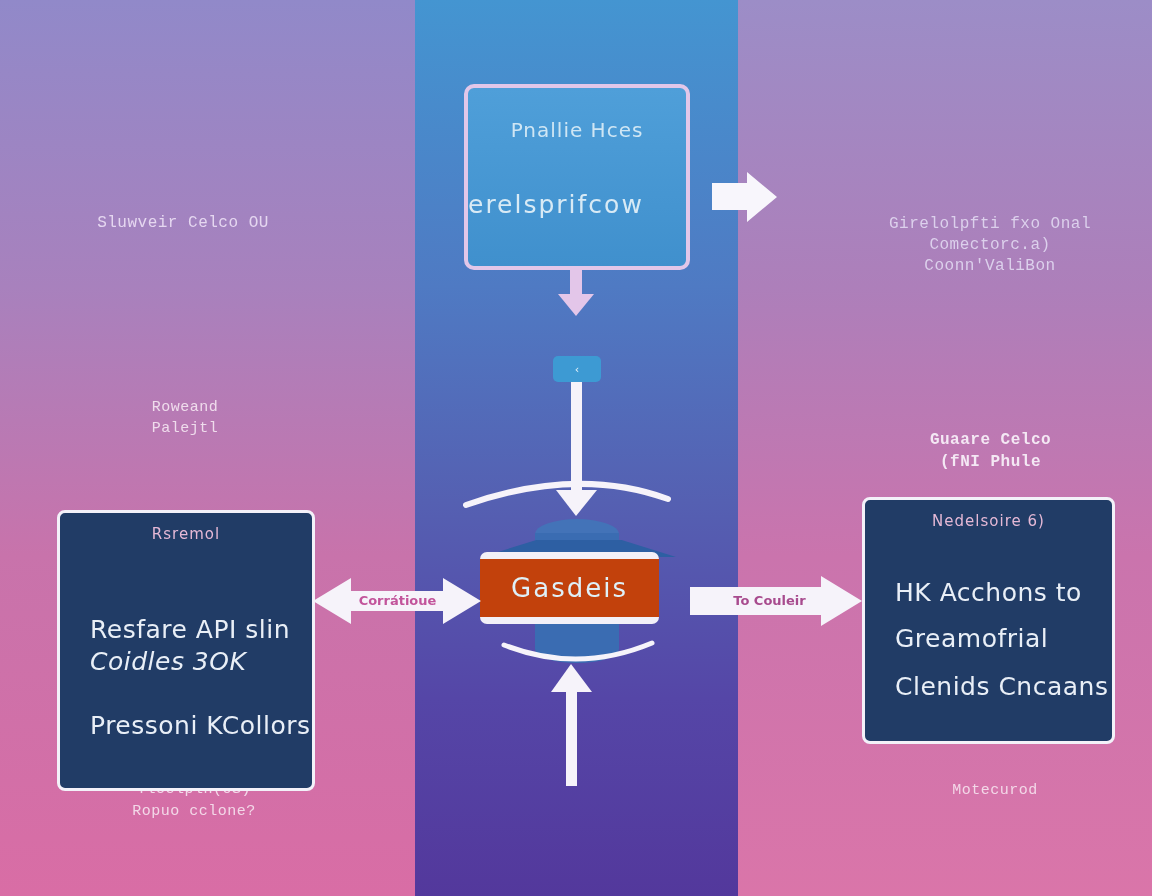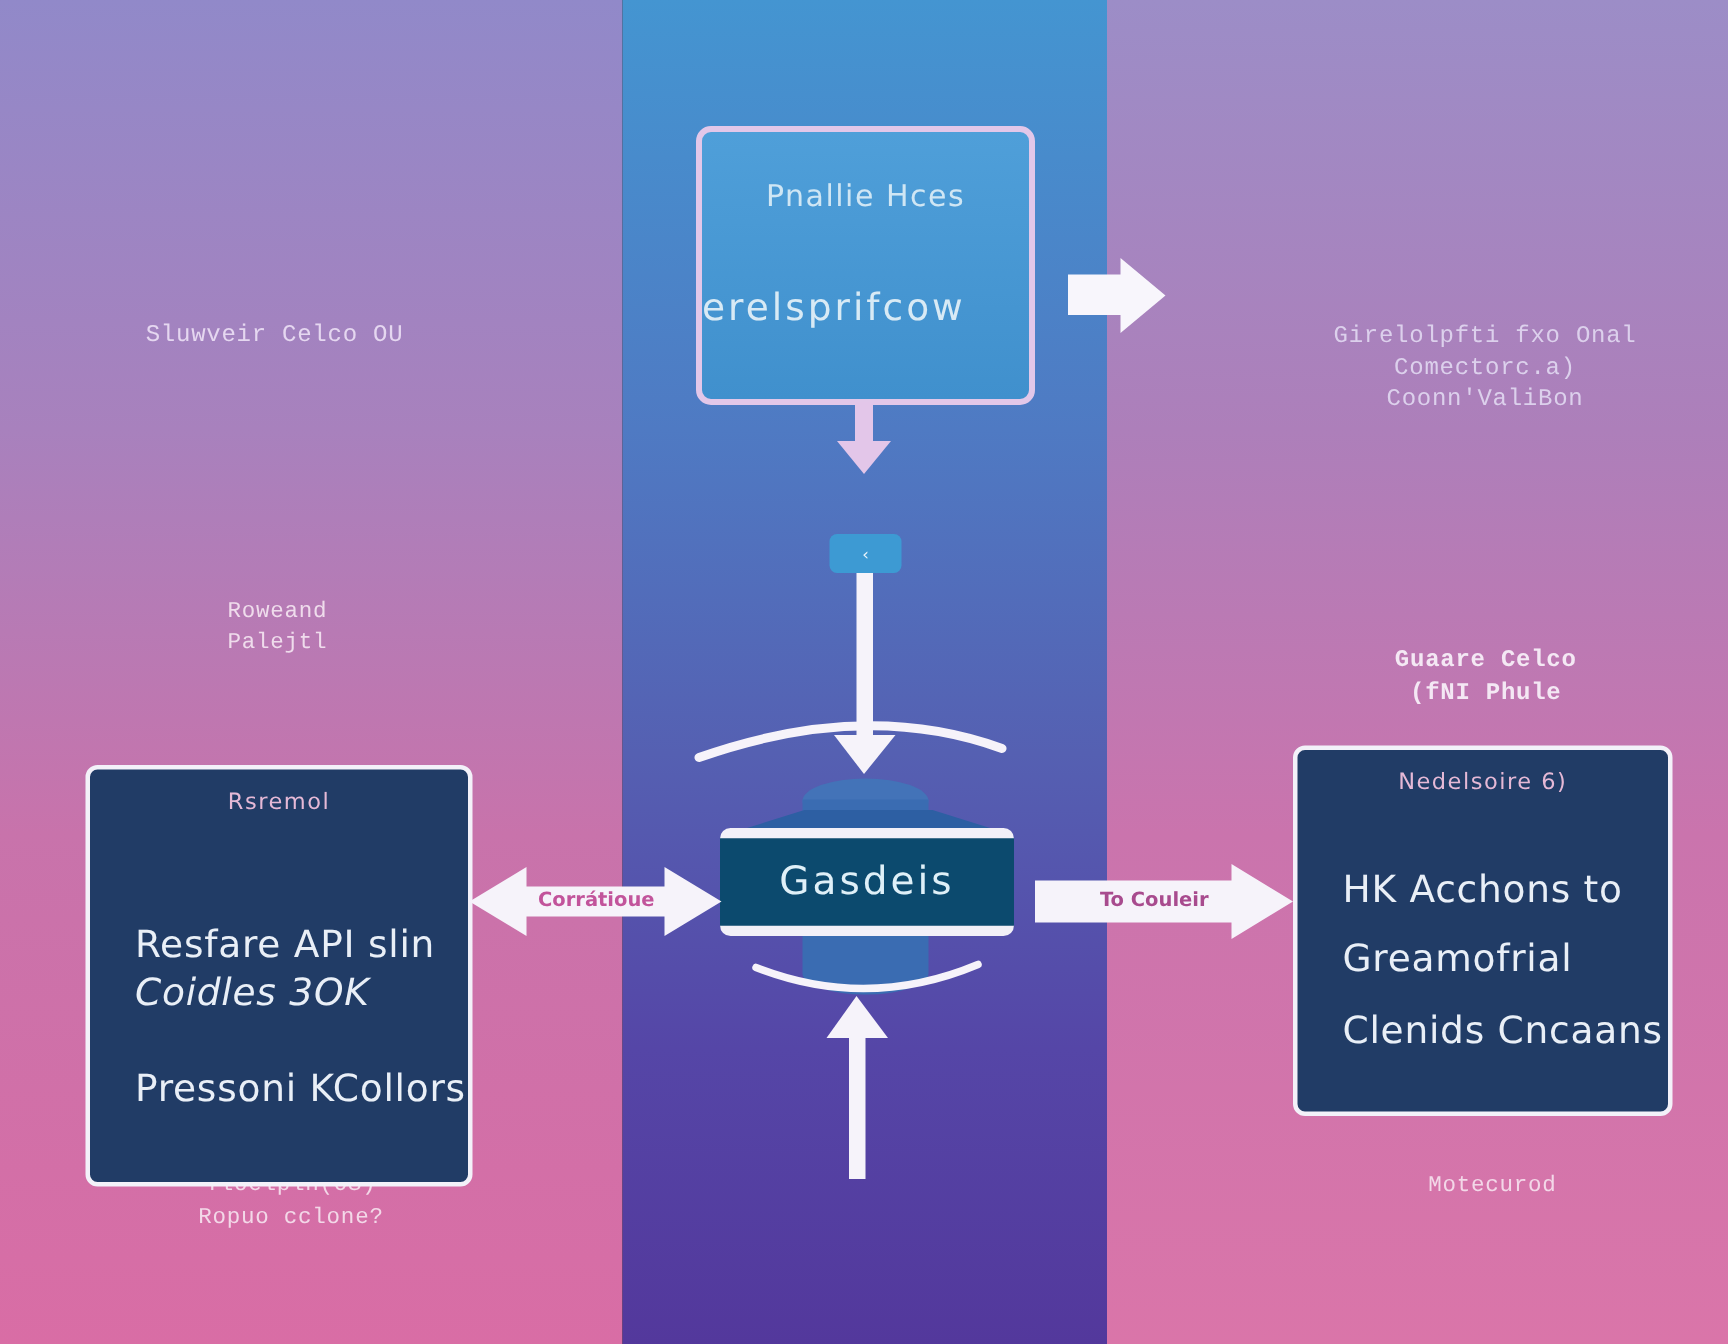--- a/index.html
+++ b/index.html
@@ -40,22 +40,22 @@
     background:#3d9ad3;border-radius:5px;color:#eaf4fb;font-size:11px;
     display:flex;align-items:center;justify-content:center;}
 
   
   .cyl-body{position:absolute;left:535px;top:533px;width:84px;height:130px;
     background:#3a6cb2;border-radius:0 0 42px 42px / 0 0 14px 14px;}
   .cyl-top{position:absolute;left:535px;top:519px;width:84px;height:30px;
     background:#4373b8;border-radius:50%;}
   .lid{position:absolute;left:482px;top:540px;width:194px;height:17px;background:#2d5fa3;
     clip-path:polygon(0 100%,28% 0,72% 0,100% 100%);}
-  .banner{position:absolute;left:480px;top:552px;width:196px;height:72px;
-    background:#0c4a6e;border-top:7px solid #f2f0f8;border-bottom:7px solid #f2f0f8;
+  .banner{position:absolute;left:480px;top:552px;width:179px;height:72px;
+    background:#c2410c;border-top:7px solid #f2f0f8;border-bottom:7px solid #f2f0f8;
     border-radius:7px;box-sizing:border-box;
     display:flex;align-items:center;justify-content:center;
     color:#dff0f8;font-size:26px;letter-spacing:2px;}
 
   
   .dark-box{position:absolute;background:#213c66;border:3px solid #f3f1f9;
     border-radius:8px;box-sizing:border-box;color:#e9eff7;}
   .left-box{left:57px;top:464px;width:258px;height:281px;margin-top:46px;}
   .right-box{left:862px;top:497px;width:253px;height:247px;}
   .dark-box .hdr{position:absolute;top:12px;width:100%;text-align:center;

